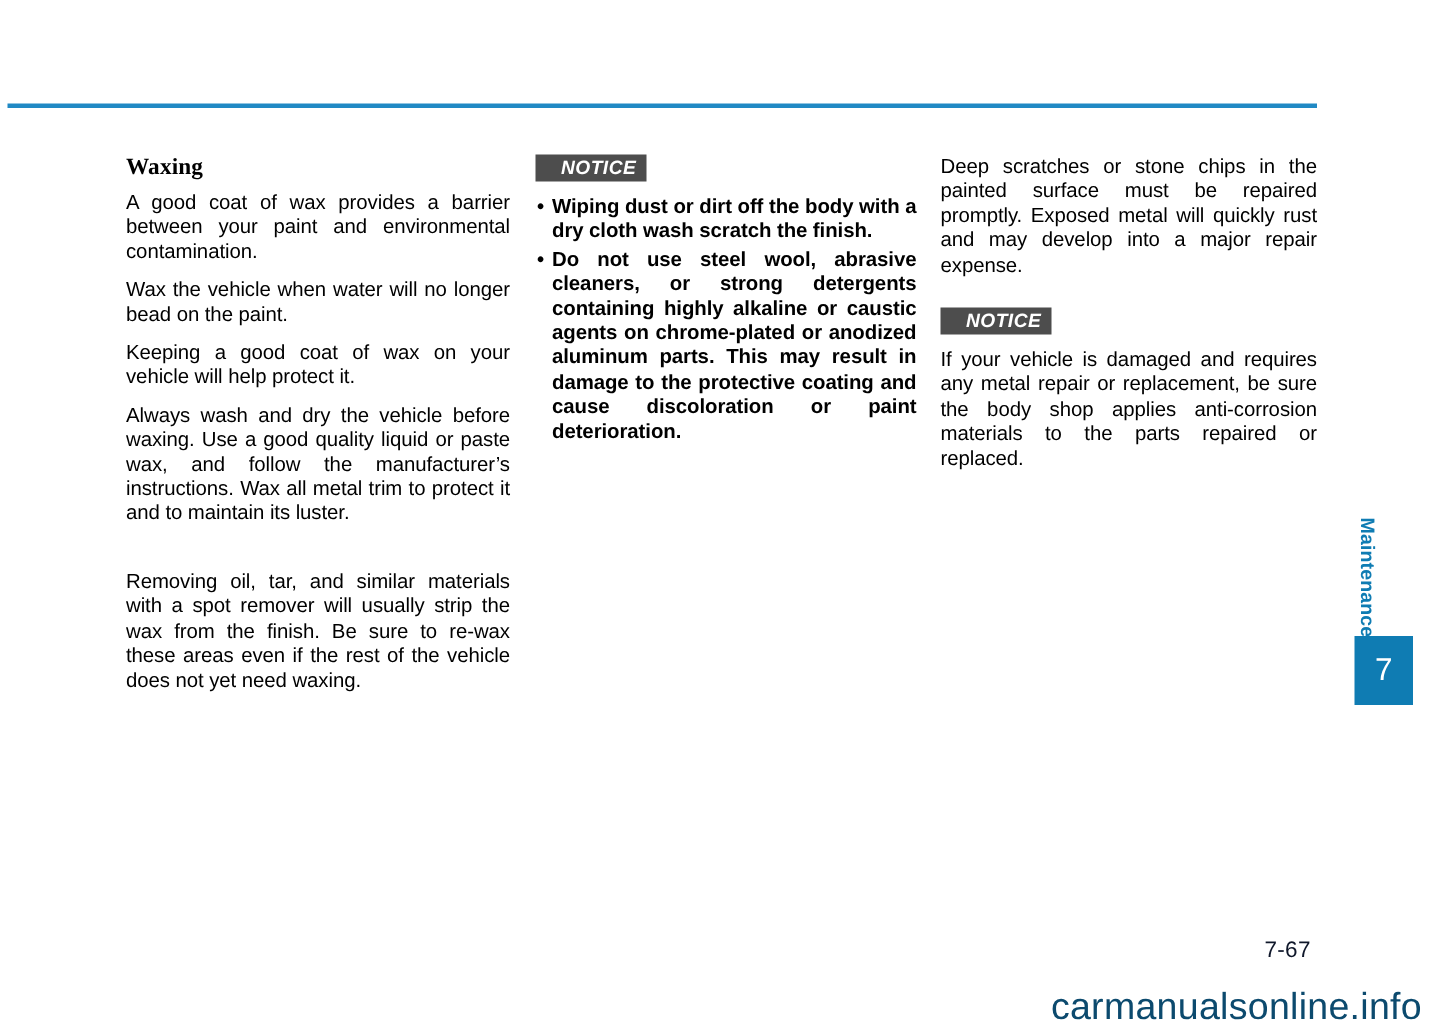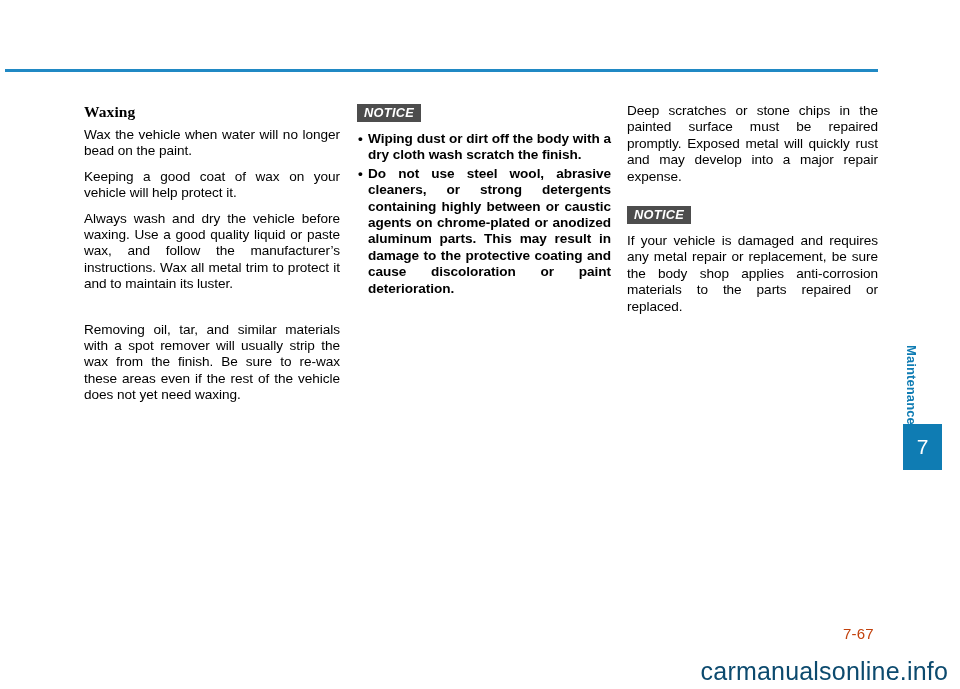--- a/index.html
+++ b/index.html
@@ -76,21 +76,21 @@
 
   
   .notice-badge {
     display: inline-block;
     background: #4d4d4d;
     color: #ffffff;
     font-weight: bold;
     font-style: italic;
     font-size: 12.8px;
     line-height: 13px;
-    padding: 2px 7px 3px 7px;
+    padding: 2px 7px 3px 17px;
     letter-spacing: 0.3px;
     margin-bottom: 9px;
   }
 
   
   ul.notice-list {
     list-style: none;
     margin: 0;
     padding: 0;
   }
@@ -166,21 +166,21 @@
     white-space: nowrap;
     line-height: 16px;
   }
 
   
   .page-number {
     position: absolute;
     left: 843px;
     top: 625px;
     font-size: 15px;
-    color: #c2410c;
+    color: #0f172a;
     letter-spacing: 0.2px;
   }
   .watermark {
     position: absolute;
     right: 12px;
     top: 657px;
     font-size: 25px;
     color: #0c4a6e;
     letter-spacing: 0.2px;
     font-weight: normal;
@@ -188,37 +188,38 @@
 </style>
 </head>
 <body>
 
 <div class="top-rule"></div>
 
 <div class="page-body">
 
   <div class="col col-1">
     <h2 class="head-serif">Waxing</h2>
+    <p class="body-par">A good coat of wax provides a barrier between your paint and environmental contamination.</p>
     <p class="body-par">Wax the vehicle when water will no longer bead on the paint.</p>
     <p class="body-par">Keeping a good coat of wax on your vehicle will help protect it.</p>
     <p class="body-par">Always wash and dry the vehicle before waxing. Use a good quality liquid or paste wax, and follow the manufacturer’s instructions. Wax all metal trim to protect it and to maintain its luster.</p>
     <p class="body-par">Removing oil, tar, and similar materials with a spot remover will usually strip the wax from the finish. Be sure to re-wax these areas even if the rest of the vehicle does not yet need waxing.</p>
   </div>
 
   <div class="col col-2">
     <div class="notice-block">
       <span class="notice-badge">NOTICE</span>
       <ul class="notice-list">
         <li>
           <span class="bullet-dot">•</span>
           <span>Wiping dust or dirt off the body with a dry cloth wash scratch the finish.</span>
         </li>
         <li>
           <span class="bullet-dot">•</span>
-          <span>Do not use steel wool, abrasive cleaners, or strong detergents containing highly between or caustic agents on chrome-plated or anodized aluminum parts. This may result in damage to the protective coating and cause discoloration or paint deterioration.</span>
+          <span>Do not use steel wool, abrasive cleaners, or strong detergents containing highly alkaline or caustic agents on chrome-plated or anodized aluminum parts. This may result in damage to the protective coating and cause discoloration or paint deterioration.</span>
         </li>
       </ul>
     </div>
   </div>
 
   <div class="col col-3">
     <p class="body-par">Deep scratches or stone chips in the painted surface must be repaired promptly. Exposed metal will quickly rust and may develop into a major repair expense.</p>
     <div class="spacer-notice"></div>
     <div class="notice-block">
       <span class="notice-badge">NOTICE</span>

